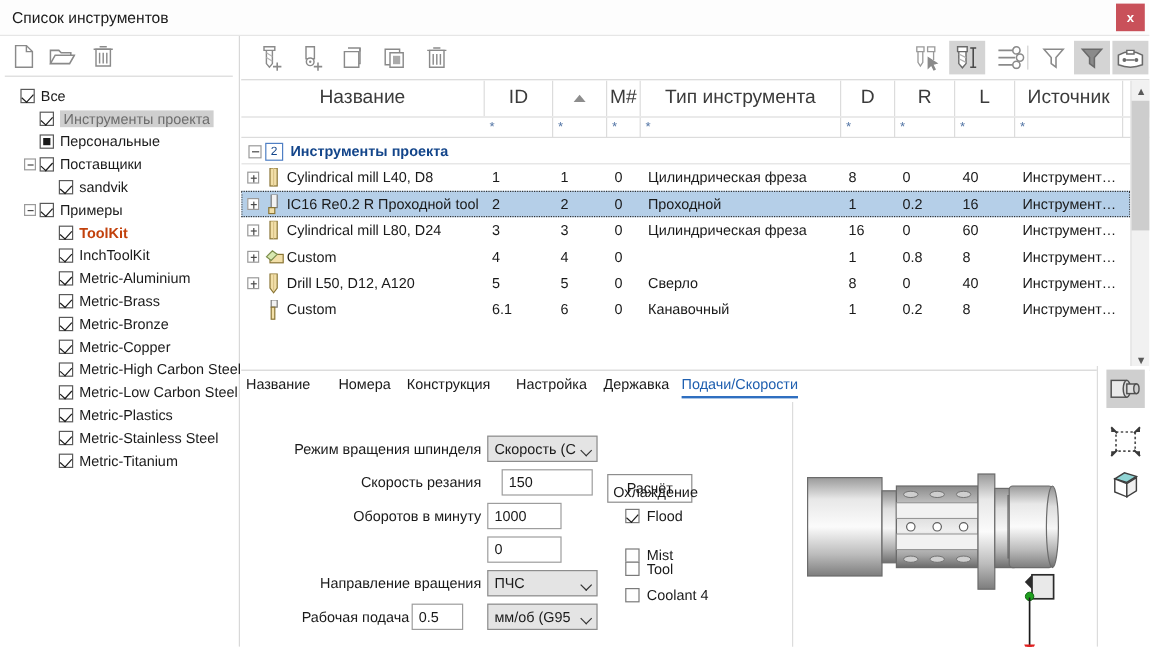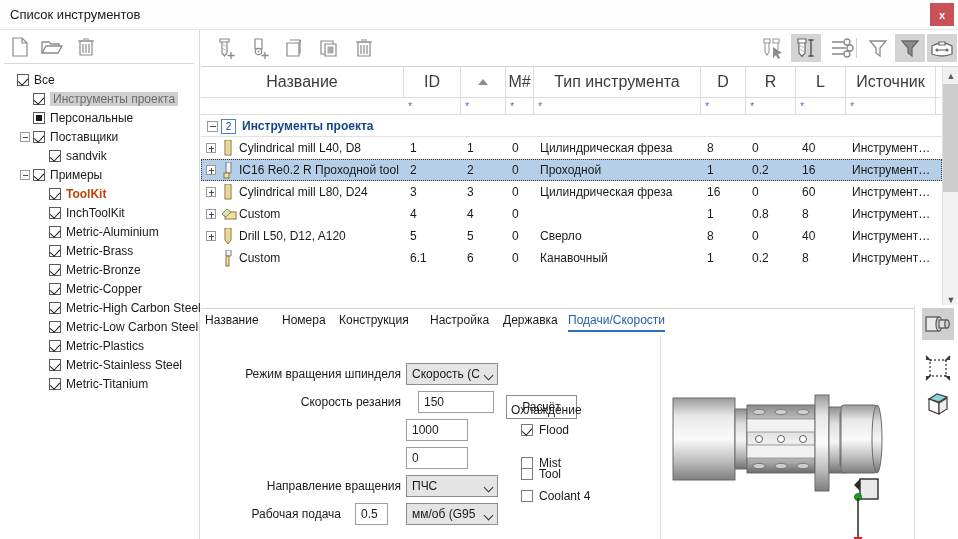--- a/index.html
+++ b/index.html
@@ -549,32 +549,33 @@
     <div class="formpane">
       <div class="flabel" style="left:10px; top:28px; width:190px;">Режим вращения шпинделя</div>
       <div class="fselect" style="left:205px; top:28px; width:92px;">
         <span>Скорость (C</span>
         <span class="chev"></span>
       </div>
 
       <div class="flabel" style="left:10px; top:56px; width:190px;">Скорость резания</div>
       <div class="finput" style="left:205px; top:56px; width:76px;margin-left:12px;">150</div>
 
+      <div class="flabel" style="left:10px; top:84px; width:190px;">Оборотов в минуту</div>
       <div class="finput" style="left:205px; top:84px; width:62px;">1000</div>
 
       <div class="finput" style="left:205px; top:112px; width:62px;">0</div>
 
       <div class="flabel" style="left:10px; top:140px; width:190px;">Направление вращения</div>
       <div class="fselect" style="left:205px; top:140px; width:92px;">
         <span>ПЧС</span>
         <span class="chev"></span>
       </div>
 
       <div class="flabel" style="left:10px; top:168px; width:130px;">Рабочая подача</div>
-      <div class="finput" style="left:154px; top:168px; width:33px;">0.5</div>
+      <div class="finput" style="left:142px; top:168px; width:43px;">0.5</div>
       <div class="fselect" style="left:205px; top:168px; width:92px;">
         <span>мм/об (G95</span>
         <span class="chev"></span>
       </div>
 
       <div class="calc-btn" style="left:305px; top:27px; width:71px; height:24px;margin-top:33px;">Расчёт</div>
 
       <div class="cool-title" style="left:310px; top:68px;">Охлаждение</div>
       <div id="coolant-list">
           <div class="coolitem" style="left: 320px; top: 88px;">

